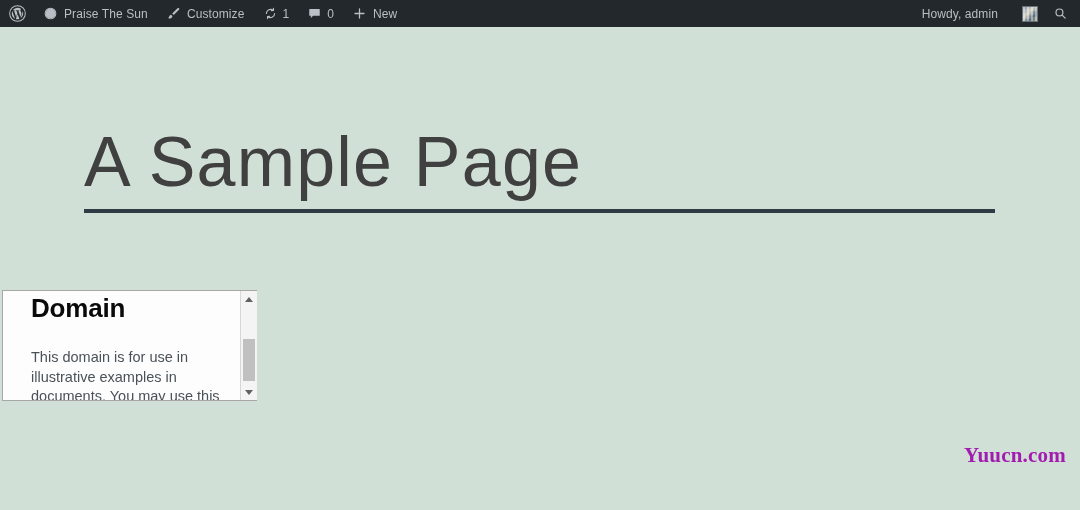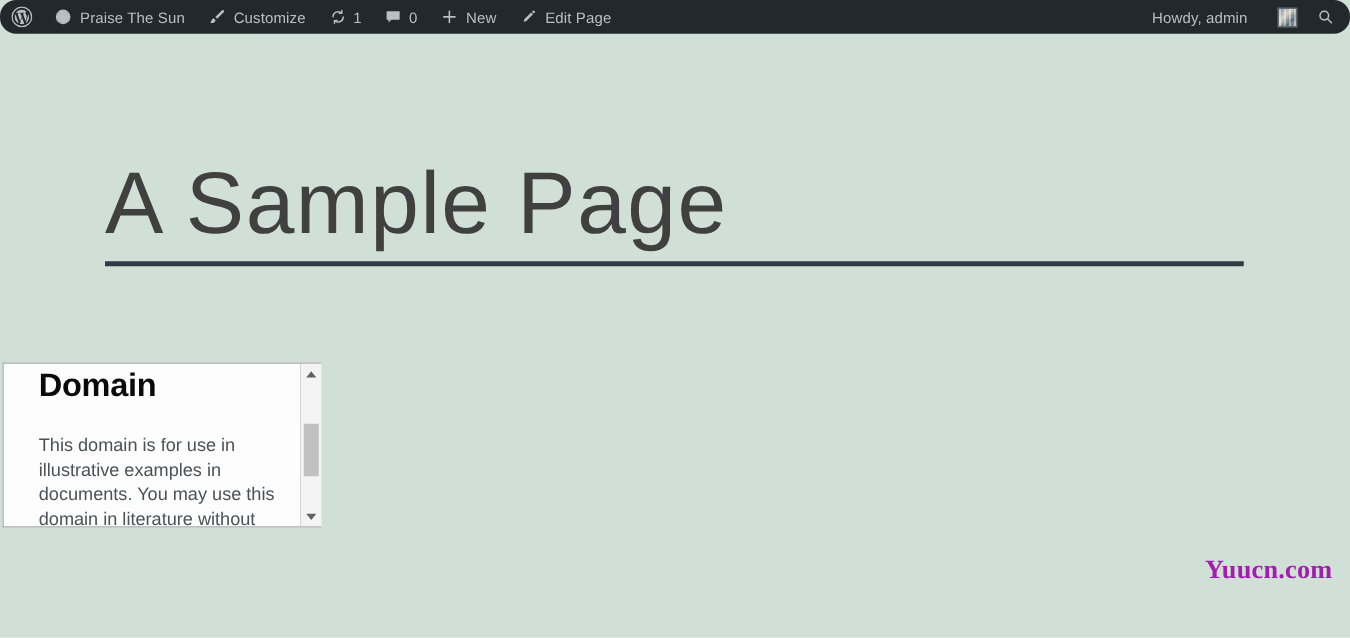--- a/index.html
+++ b/index.html
@@ -22,21 +22,20 @@
     top: 0; left: 0;
     width: 1080px;
     height: 27px;
     background: #23282d;
     color: #b9bfc4;
     font-size: 12px;
     display: flex;
     align-items: stretch;
     box-sizing: border-box;
     user-select: none;
-    border-radius: 13px;
   }
   .ab-left { display: flex; align-items: stretch; }
   .ab-right { display: flex; align-items: stretch; margin-left: auto; }
 
   .ab-item {
     display: flex;
     align-items: center;
     gap: 6px;
     padding: 0 9px;
     height: 27px;
@@ -101,21 +100,21 @@
     height: 4px;
     background: #2f3b45;
   }
 
   
   #embed-frame {
     position: absolute;
     left: 2px;
     top: 290px;
     width: 255px;
-    height: 132px;
+    height: 111px;
     background: #ffffff;
     border: 1px solid #a7a7a7;
     border-right: none;
     box-sizing: border-box;
     overflow: hidden;
     display: flex;
   }
   #embed-viewport {
     position: relative;
     flex: 1 1 auto;
@@ -263,28 +262,20 @@
 
     <div class="ab-item">
       <span class="ab-icon">
         <svg width="15" height="15" viewBox="0 0 20 20" stroke="#b9bfc4" stroke-width="1.7" aria-hidden="true">
           <path d="M10 4v12M4 10h12" stroke-linecap="round"></path>
         </svg>
       </span>
       <span class="lbl">New</span>
     </div>
 
-    <div class="ab-item">
-      <span class="ab-icon">
-        <svg width="15" height="15" viewBox="0 0 20 20" fill="#b9bfc4" aria-hidden="true">
-          <path d="M14.9 3.6a1.4 1.4 0 0 1 2 2l-.9.9-2-2zM13.2 5.3l2 2-7.3 7.3-2.6.6.6-2.6z"></path>
-        </svg>
-      </span>
-      <span class="lbl">Edit Page</span>
-    </div>
 
   </div>
 
   <div class="ab-right">
 
     <div class="ab-item ab-howdy">
       <span class="lbl">Howdy, admin</span>
       <span class="avatar"></span>
     </div>
 

